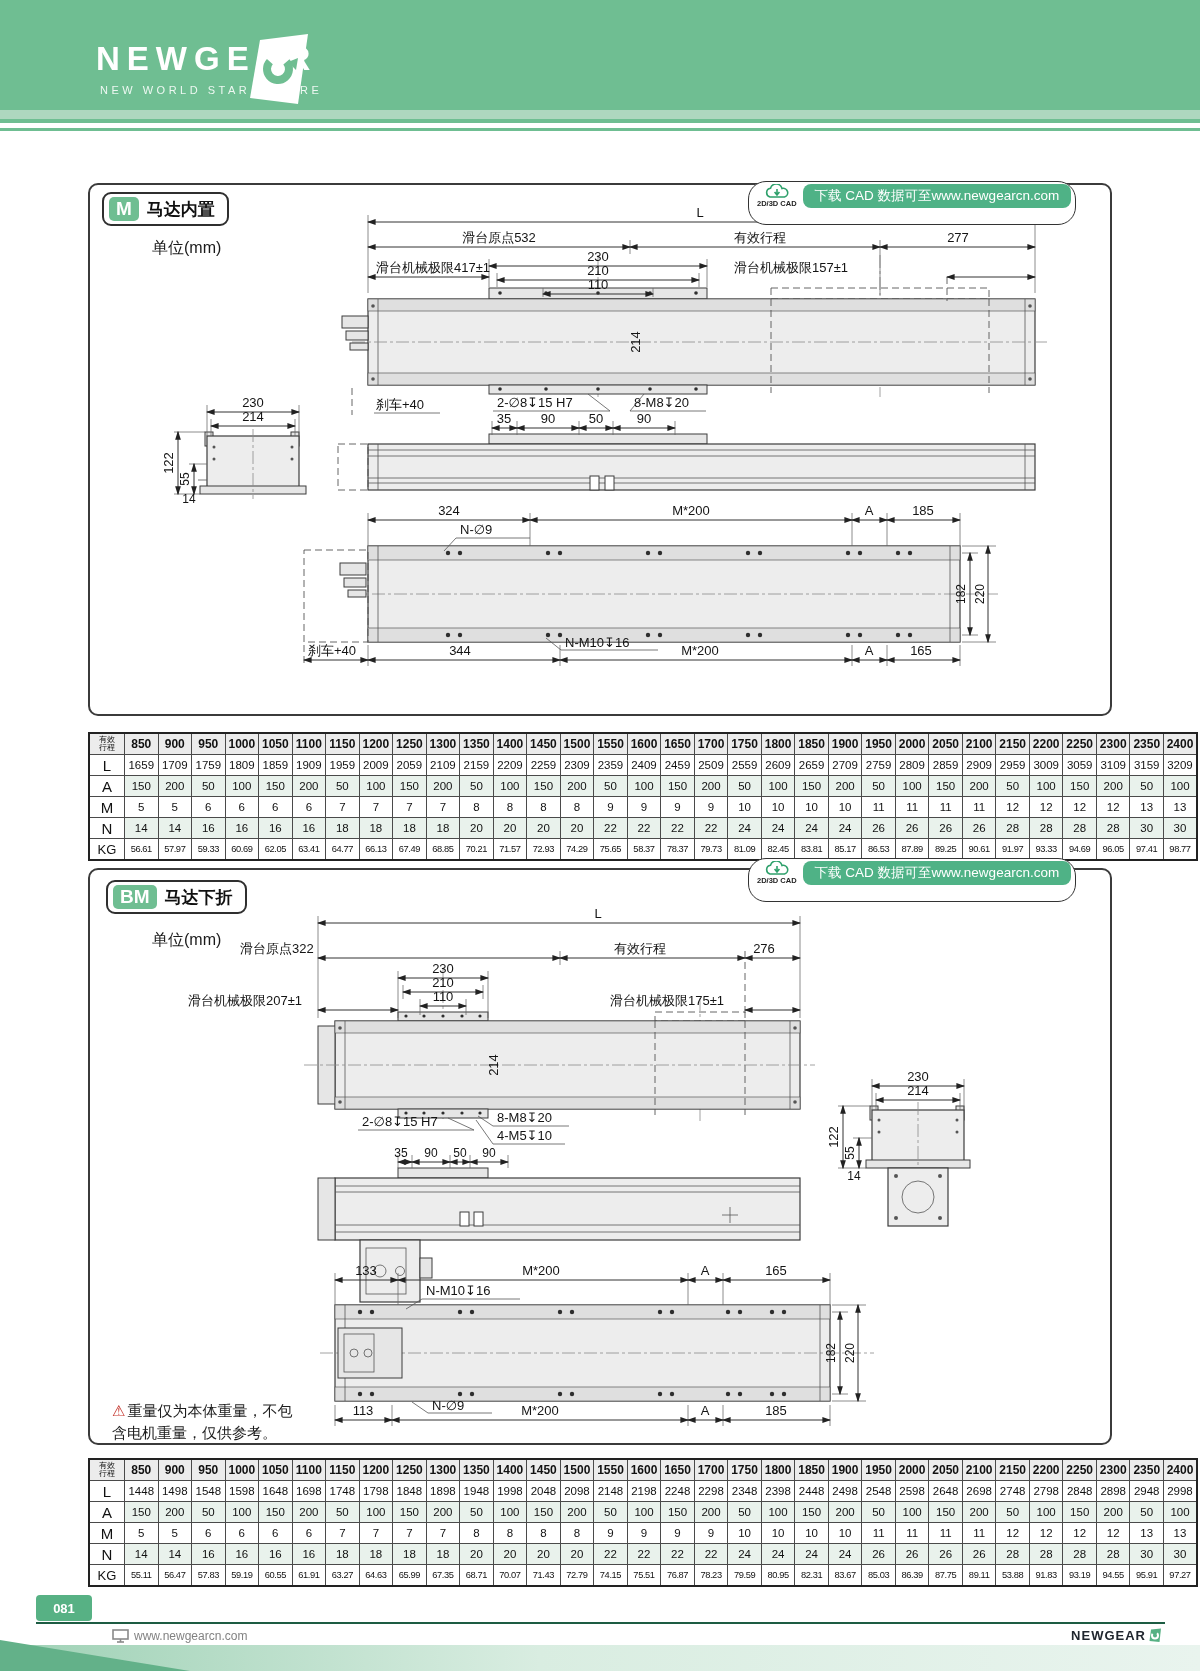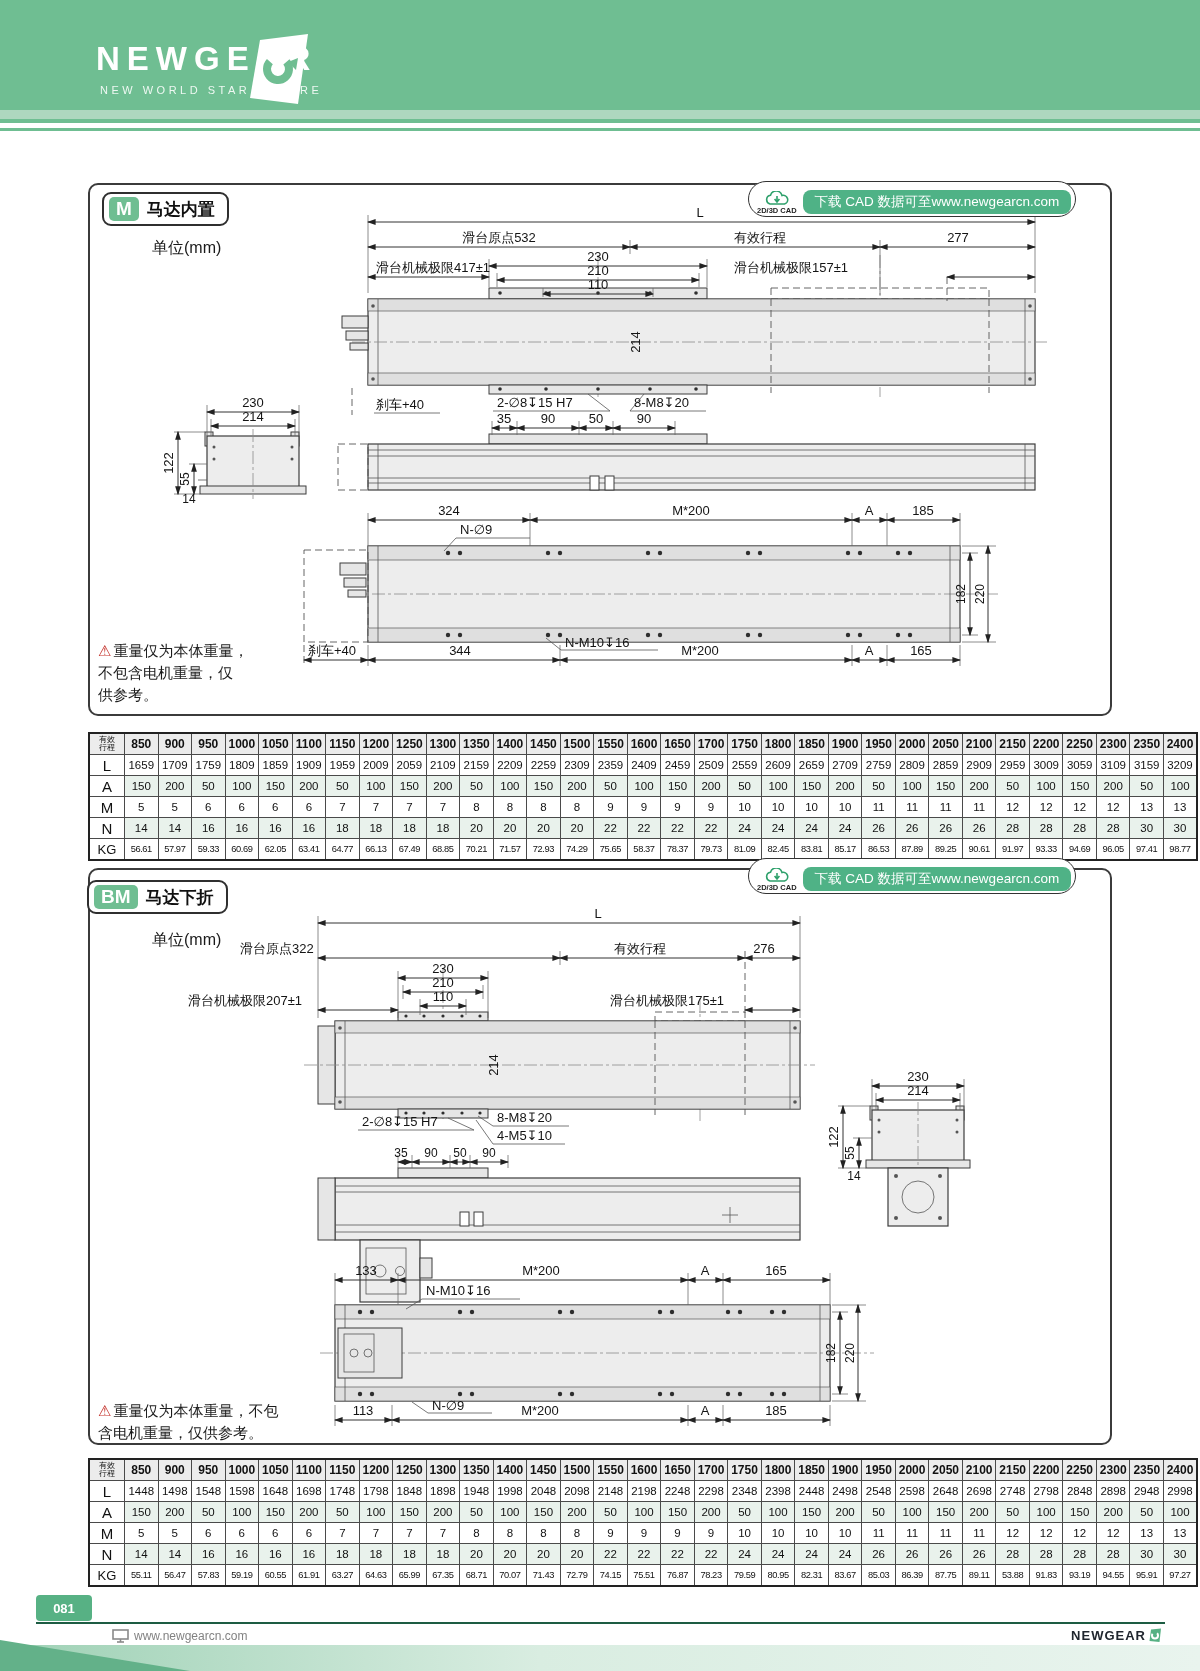--- a/index.html
+++ b/index.html
@@ -13,22 +13,22 @@
   .btag{position:absolute;left:100px;top:84px;font-size:11px;color:#eef8f2;letter-spacing:3.5px;}
   .gearicon{position:absolute;left:248px;top:32px;}
   
   .box{position:absolute;border:2px solid #3b3b3b;border-radius:10px;background:#fff;}
   .secbadge{position:absolute;display:flex;align-items:center;gap:8px;background:#fff;
             border:2px solid #2f2f2f;border-radius:9px;padding:3px 12px 3px 5px;z-index:3;}
   .secbadge .tile{background:#6fbe92;color:#fff;font-weight:bold;font-size:19px;border-radius:5px;padding:1px 7px;}
   .secbadge .ttl{font-weight:bold;font-size:17px;color:#101010;}
   .unit{position:absolute;font-size:16px;color:#1a1a1a;z-index:3;}
   
-  .cadbtn{position:absolute;display:flex;align-items:flex-end;gap:6px;background:#fff;
-          border:1.5px solid #333;border-radius:18px;padding:2px 4px 2px 8px;z-index:3;height:36px;box-sizing:border-box;}
+  .cadbtn{position:absolute;display:flex;align-items:flex-start;gap:6px;background:#fff;
+          border:1.5px solid #333;border-radius:18px;padding:2px 4px 2px 8px;z-index:3;height:44px;box-sizing:border-box;}
   .cloud{display:flex;flex-direction:column;align-items:center;line-height:1;}
   .cloudtxt{font-size:7.5px;font-weight:bold;color:#222;margin-top:1px;}
   .cadpill{background:#4fb286;color:#fff;border-radius:8px;font-size:13.5px;padding:3px 12px;white-space:nowrap;}
   
   .note{position:absolute;font-size:15px;line-height:22px;color:#1c1c1c;z-index:3;}
   .warnicon{color:#c4322a;font-size:15px;margin-right:2px;}
   
   svg.draw{position:absolute;overflow:visible;z-index:2;}
   svg.draw text{font-family:"Liberation Sans",sans-serif;font-size:13px;fill:#141414;}
   svg.draw text.t12{font-size:12px;}
@@ -315,25 +315,20 @@
       <text x="372" y="472" text-anchor="middle">344</text>
       <text x="477" y="464">N-M10↧16</text>
       <line class="ln" x1="473" y1="467" x2="570" y2="467"></line>
         <line class="ln" x1="473" y1="467" x2="458" y2="455"></line>
       <text x="612" y="472" text-anchor="middle">M*200</text>
       <text x="781" y="472" text-anchor="middle">A</text>
       <text x="833" y="472" text-anchor="middle">165</text>
     </g>
   </svg>
 
-  <div class="note" style="left:98px;top:640px;width:185px;">
-    <div><span class="warnicon">⚠</span><span>重量仅为本体重量，</span></div>
-    <div>不包含电机重量，仅</div>
-    <div>供参考。</div>
-  </div>
 
   <table class="spec" style="left:88px;top:732px;">
       <tbody>
         <tr class="row-stroke">
           <th class="lbl lbl-stroke">
             <div>有效</div>
             <div>行程</div>
           </th>
           <td>850</td>
           <td>900</td>
@@ -540,21 +535,21 @@
           <td>93.33</td>
           <td>94.69</td>
           <td>96.05</td>
           <td>97.41</td>
           <td>98.77</td>
         </tr>
       </tbody>
     </table>
 
   <div class="box" style="left:88px;top:868px;width:1020px;height:573px;"></div>
-  <div class="secbadge" style="left:87px;top:880px;">
+  <div class="secbadge" style="left:106px;top:880px;">
     <span class="tile">BM</span>
     <span class="ttl">马达下折</span>
   </div>
   <div class="unit" style="left:152px;top:930px;">单位(mm)</div>
   <div class="cadbtn" style="left:748px;top:858px;">
     <span class="cloud">
       <svg width="26" height="15" viewBox="0 0 26 15">
           <path d="M6 13 A4.5 4.5 0 0 1 6.5 4.2 A6 6 0 0 1 18 4.5 A4 4 0 0 1 20.5 13 Z" fill="#fff" stroke="#2ea06b" stroke-width="1.6"></path>
           <path d="M13 5 v5 M10.6 8 l2.4 3 2.4-3" stroke="#2ea06b" stroke-width="1.6" fill="none"></path>
         </svg>
@@ -778,21 +773,21 @@
       <text x="275" y="547" text-anchor="middle">113</text>
       <text x="344" y="542">N-∅9</text>
       <line class="ln" x1="340" y1="545" x2="404" y2="545"></line>
         <line class="ln" x1="340" y1="545" x2="324" y2="534"></line>
       <text x="452" y="547" text-anchor="middle">M*200</text>
       <text x="617" y="547" text-anchor="middle">A</text>
       <text x="688" y="547" text-anchor="middle">185</text>
     </g>
   </svg>
 
-  <div class="note" style="left:98px;top:1400px;width:210px;">
+  <div class="note" style="left:112px;top:1400px;width:210px;">
     <div><span class="warnicon">⚠</span><span>重量仅为本体重量，不包</span></div>
     <div>含电机重量，仅供参考。</div>
   </div>
 
   <table class="spec" style="left:88px;top:1458px;">
       <tbody>
         <tr class="row-stroke">
           <th class="lbl lbl-stroke">
             <div>有效</div>
             <div>行程</div>

